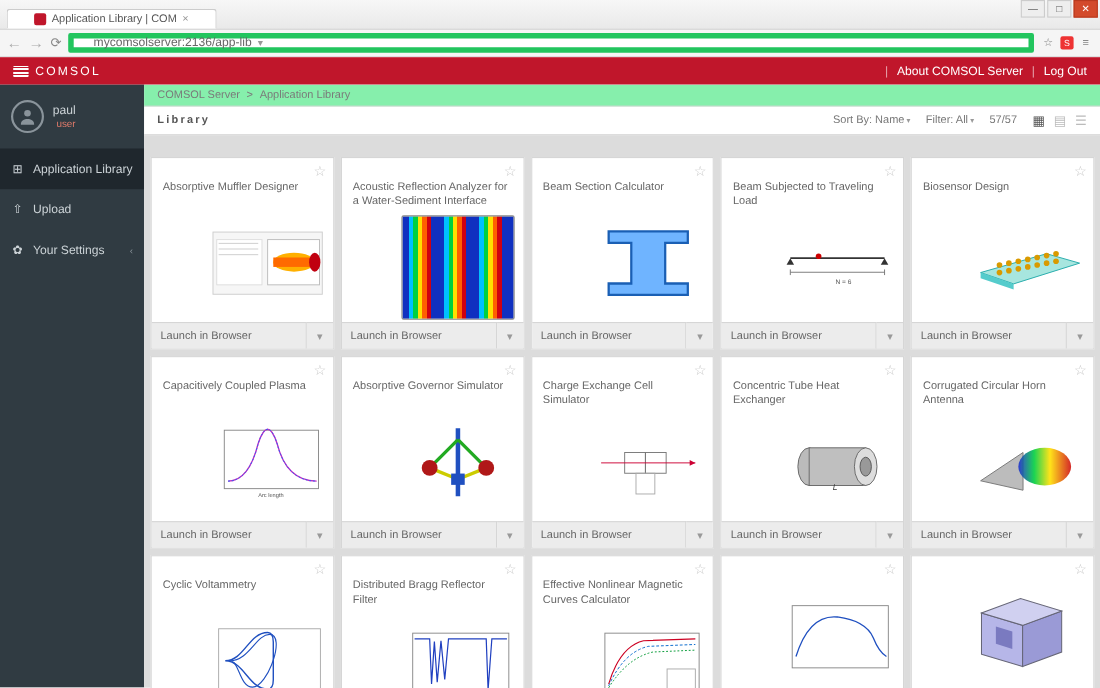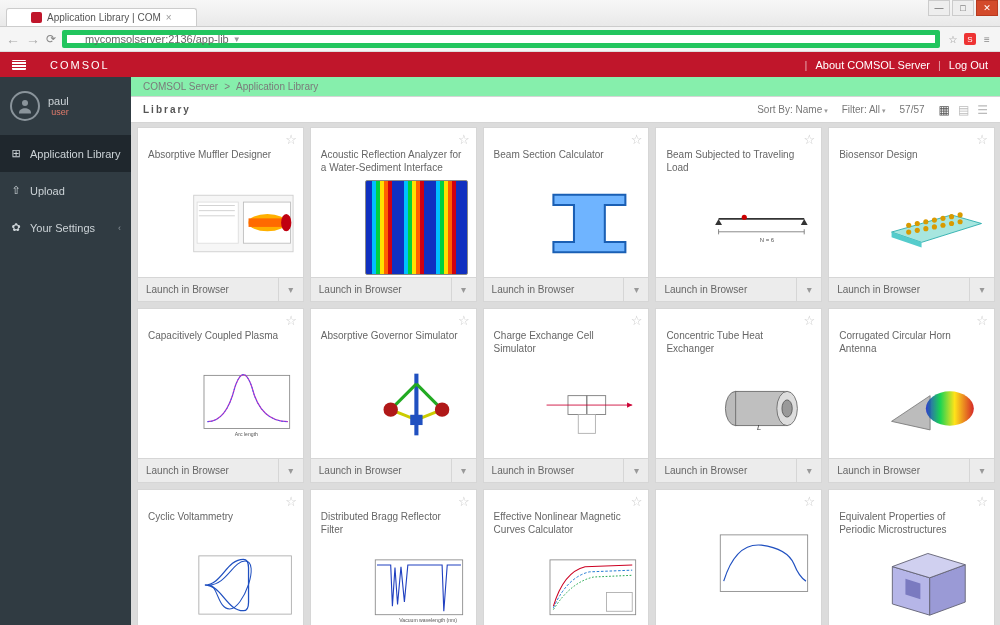--- a/index.html
+++ b/index.html
@@ -16,21 +16,21 @@
 .url-bar { height:25px; background:#f5f5f5; border-bottom:1px solid #ddd; display:flex; align-items:center; padding:0 6px; gap:6px; }
 .url-bar .nav-arrow { color:#aaa; font-size:14px; }
 .url-bar .reload { color:#888; font-size:12px; }
 .url-bar .url-field { flex:1; background:#fff; border:5px solid #22c55e; border-radius:2px; padding:2px 18px; font-size:11px; color:#666; height:18px; display:flex; align-items:center; }
 .url-bar .drop { color:#999; font-size:8px; margin-left:4px; }
 .url-bar .chrome-icons { display:flex; gap:4px; align-items:center; }
 .url-bar .chrome-icons span { width:14px; height:14px; display:inline-flex; align-items:center; justify-content:center; color:#888; font-size:10px; }
 
 
 .app-header { height:25px; background:#c0162b; color:#fff; display:flex; align-items:center; padding:0 12px; font-size:11px; }
-.brand { display:flex; align-items:center; gap:24px; font-weight:400; letter-spacing:2px; }
+.brand { display:flex; align-items:center; gap:6px; font-weight:400; letter-spacing:2px; }
 .brand .logo-box { width:14px; height:10px; display:inline-block; background:repeating-linear-gradient(0deg,#fff 0 2px,transparent 2px 3px); border-radius:1px; }
 .header-right { margin-left:auto; display:flex; gap:8px; align-items:center; }
 .header-right .sep { opacity:.6; }
 .header-link { color:#fff; text-decoration:none; }
 
 
 .shell { display:flex; height:calc(625px - 27px - 25px - 25px); }
 .sidebar { width:131px; background:#303b42; color:#ccd3d7; display:flex; flex-direction:column; font-size:11px;text-align:right; }
 .user-block { padding:14px 10px; display:flex; align-items:center; gap:8px; }
 .avatar { width:30px; height:30px; border:2px solid #8a949b; border-radius:50%; display:flex; align-items:center; justify-content:center; }
@@ -39,21 +39,21 @@
 .user-info .urole { font-size:9px; color:#e07a6a; }
 .nav-item { display:flex; align-items:center; gap:8px; padding:12px 10px; cursor:pointer; font-size:11px; }
 .nav-item.active { background:#1f272d; }
 .nav-item .nav-icon { width:12px; display:inline-flex; justify-content:center; font-size:11px; }
 .nav-item .caret { margin-left:auto; font-size:9px; color:#8a949b; }
 
 .content { flex:1; background:#dcdcdc; display:flex; flex-direction:column; overflow:hidden; }
 .breadcrumb { height:20px; background:#86efac; border-bottom:1px solid #d5d5d5; display:flex; align-items:center; padding:0 12px; font-size:10px; color:#7a7a7a; gap:6px; }
 .breadcrumb a { color:#7a7a7a; text-decoration:none; }
 
-.lib-toolbar { background:#fff; margin:0 0 4px 0; height:26px; display:flex; align-items:center; padding:0 12px; border-bottom:1px solid #d5d5d5; font-size:10px; color:#777; }
+.lib-toolbar { background:#fff; margin:0 0 20px 0; height:26px; display:flex; align-items:center; padding:0 12px; border-bottom:1px solid #d5d5d5; font-size:10px; color:#777; }
 .lib-title { letter-spacing:2px; font-weight:600; color:#555; }
 .tb-right { margin-left:auto; display:flex; align-items:center; gap:14px; }
 .tb-right .drop-ind::after { content:" \25BE"; font-size:7px; color:#999; }
 .view-toggle { display:flex; gap:8px; align-items:center; }
 .view-toggle span { color:#bbb; font-size:12px; cursor:pointer; }
 .view-toggle span.on { color:#555; }
 
 .grid-scroll { flex:1; overflow-y:auto; padding:0 5px 6px 6px; }
 .grid { display:grid; grid-template-columns:repeat(5,1fr); gap:6px; }
 .card { background:#fff; border:1px solid #d6d6d6; display:flex; flex-direction:column; height:175px; position:relative; }
@@ -398,21 +398,20 @@
     <span class="fav">☆</span>
     <div class="thumb">
               <svg viewBox="0 0 120 80">
                 <rect x="12" y="6" width="102" height="66" fill="#fff" stroke="#888"></rect>
                 <path d="M16 60 Q30 15 60 18 Q90 22 98 40 Q104 55 112 60" fill="none" stroke="#2050c0" stroke-width="1.4"></path>
               </svg>
             </div>
     </div>
           <div class="card" style="height: 150px;">
     <span class="fav">☆</span>
-    <div class="title">Equivalent Properties of Periodic Microstructures</div>
     <div class="thumb">
               <svg viewBox="0 0 110 80">
                 <g transform="translate(10 6)">
                   <polygon points="0,50 40,62 40,22 0,10" fill="#b6b6e8" stroke="#667"></polygon>
                   <polygon points="40,62 78,48 78,8 40,22" fill="#9a9ad6" stroke="#667"></polygon>
                   <polygon points="0,10 40,22 78,8 38,-4" fill="#d0d0f0" stroke="#667"></polygon>
                   <polygon points="14,40 30,45 30,28 14,23" fill="#7a7ac0"></polygon>
                 </g>
               </svg>
             </div>

